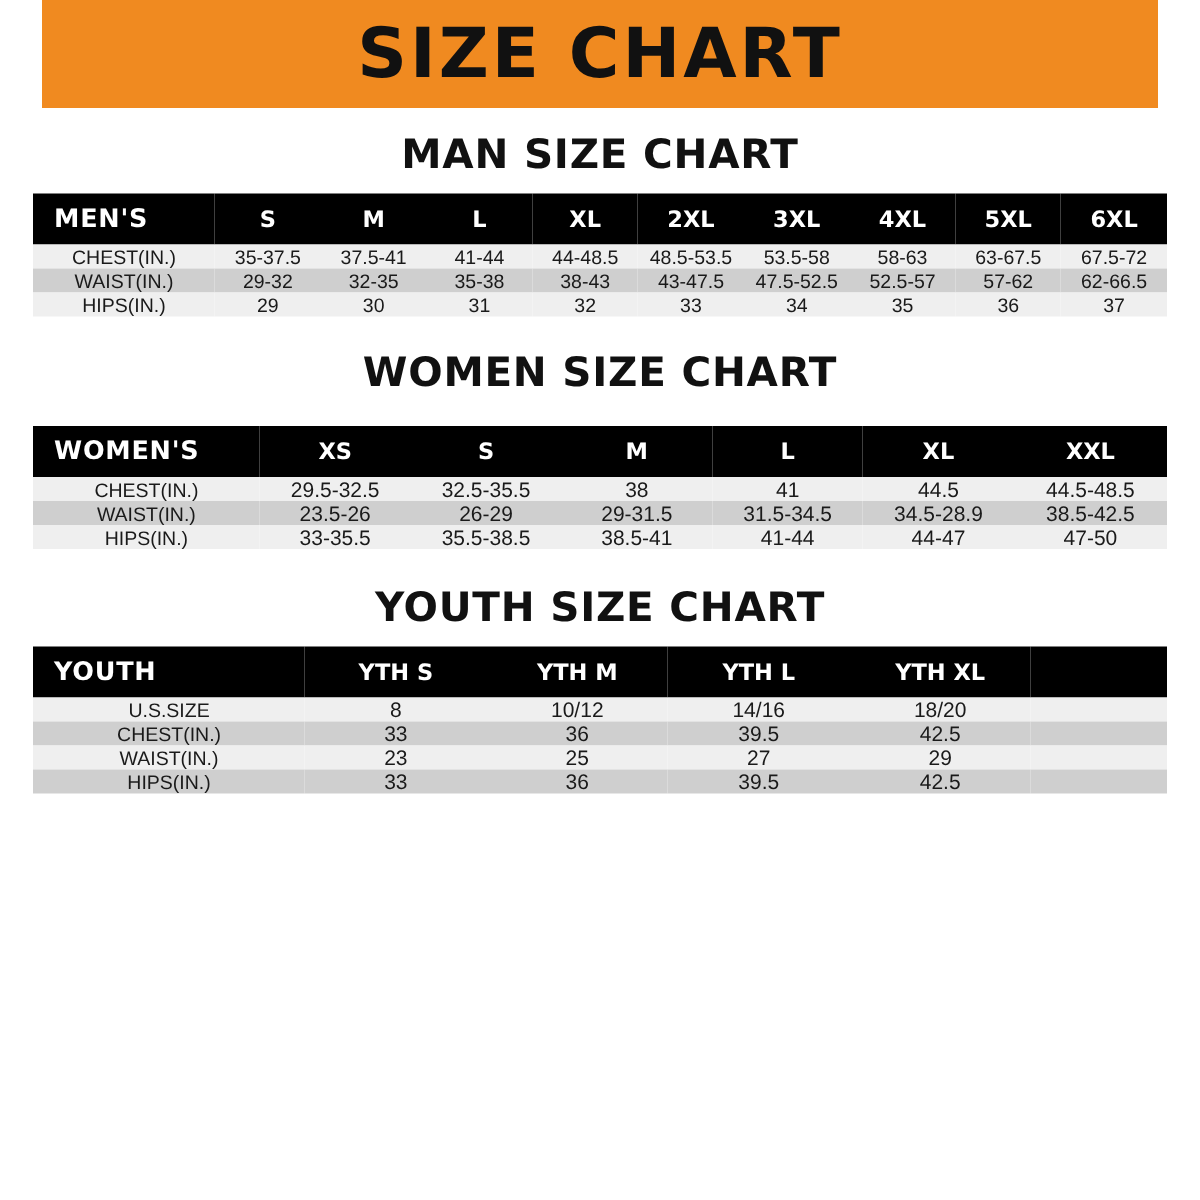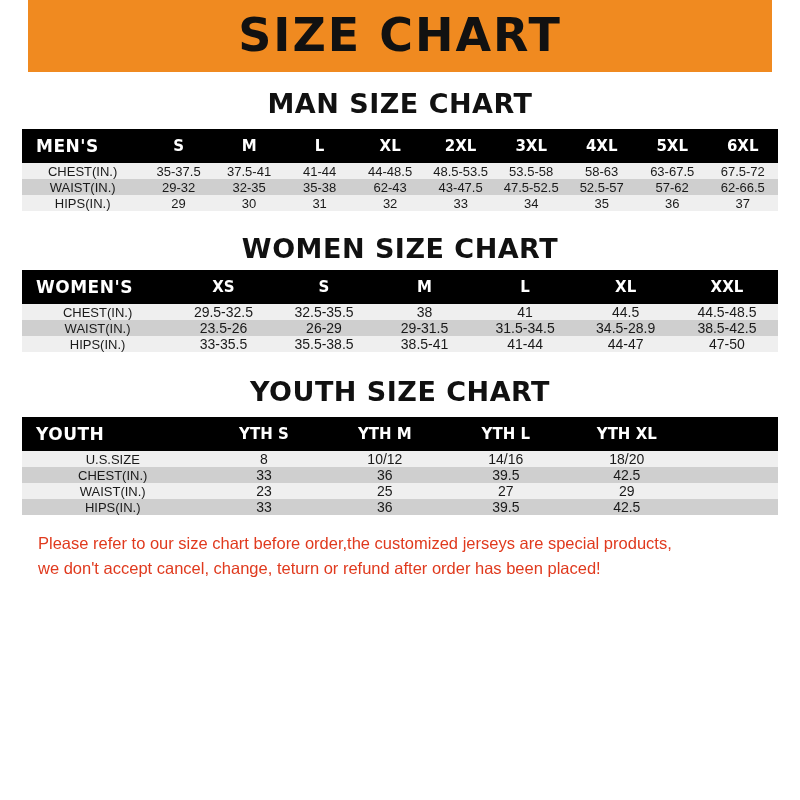--- a/index.html
+++ b/index.html
@@ -53,21 +53,21 @@
 
   .section-title {
     text-align: center;
     font-family: "DejaVu Sans", sans-serif;
     font-weight: bold;
     font-size: 27px;
     color: #111111;
     letter-spacing: 0.5px;
   }
   .title-man   { margin-top: 16px; margin-bottom: 10px; }
-  .title-women { margin-top: 22px; margin-bottom: 6px; }
+  .title-women { margin-top: 22px; margin-bottom: 20px; }
   .title-youth { margin-top: 24px; margin-bottom: 10px; }
 
   table.size-table {
     width: 100%;
     border-collapse: collapse;
     table-layout: fixed;
   }
   table.size-table th,
   table.size-table td {
     text-align: center;
@@ -172,21 +172,21 @@
           <td>53.5-58</td>
           <td>58-63</td>
           <td>63-67.5</td>
           <td>67.5-72</td>
         </tr>
         <tr class="dark">
           <td class="row-label">WAIST(IN.)</td>
           <td>29-32</td>
           <td>32-35</td>
           <td>35-38</td>
-          <td>62-43</td>
+          <td>38-43</td>
           <td>43-47.5</td>
           <td>47.5-52.5</td>
           <td>52.5-57</td>
           <td>57-62</td>
           <td>62-66.5</td>
         </tr>
         <tr class="light">
           <td class="row-label">HIPS(IN.)</td>
           <td>29</td>
           <td>30</td>
@@ -303,19 +303,15 @@
           <td class="row-label">HIPS(IN.)</td>
           <td>33</td>
           <td>36</td>
           <td>39.5</td>
           <td>42.5</td>
           <td></td>
         </tr>
       </tbody>
     </table>
 
-    <div class="footer-note">
-      <div>Please refer to our size chart before order,the customized jerseys are special products,</div>
-      <div>we don't accept cancel, change, teturn or refund after order has been placed!</div>
-    </div>
 
   </div>
 </div>
 
 </body></html>

